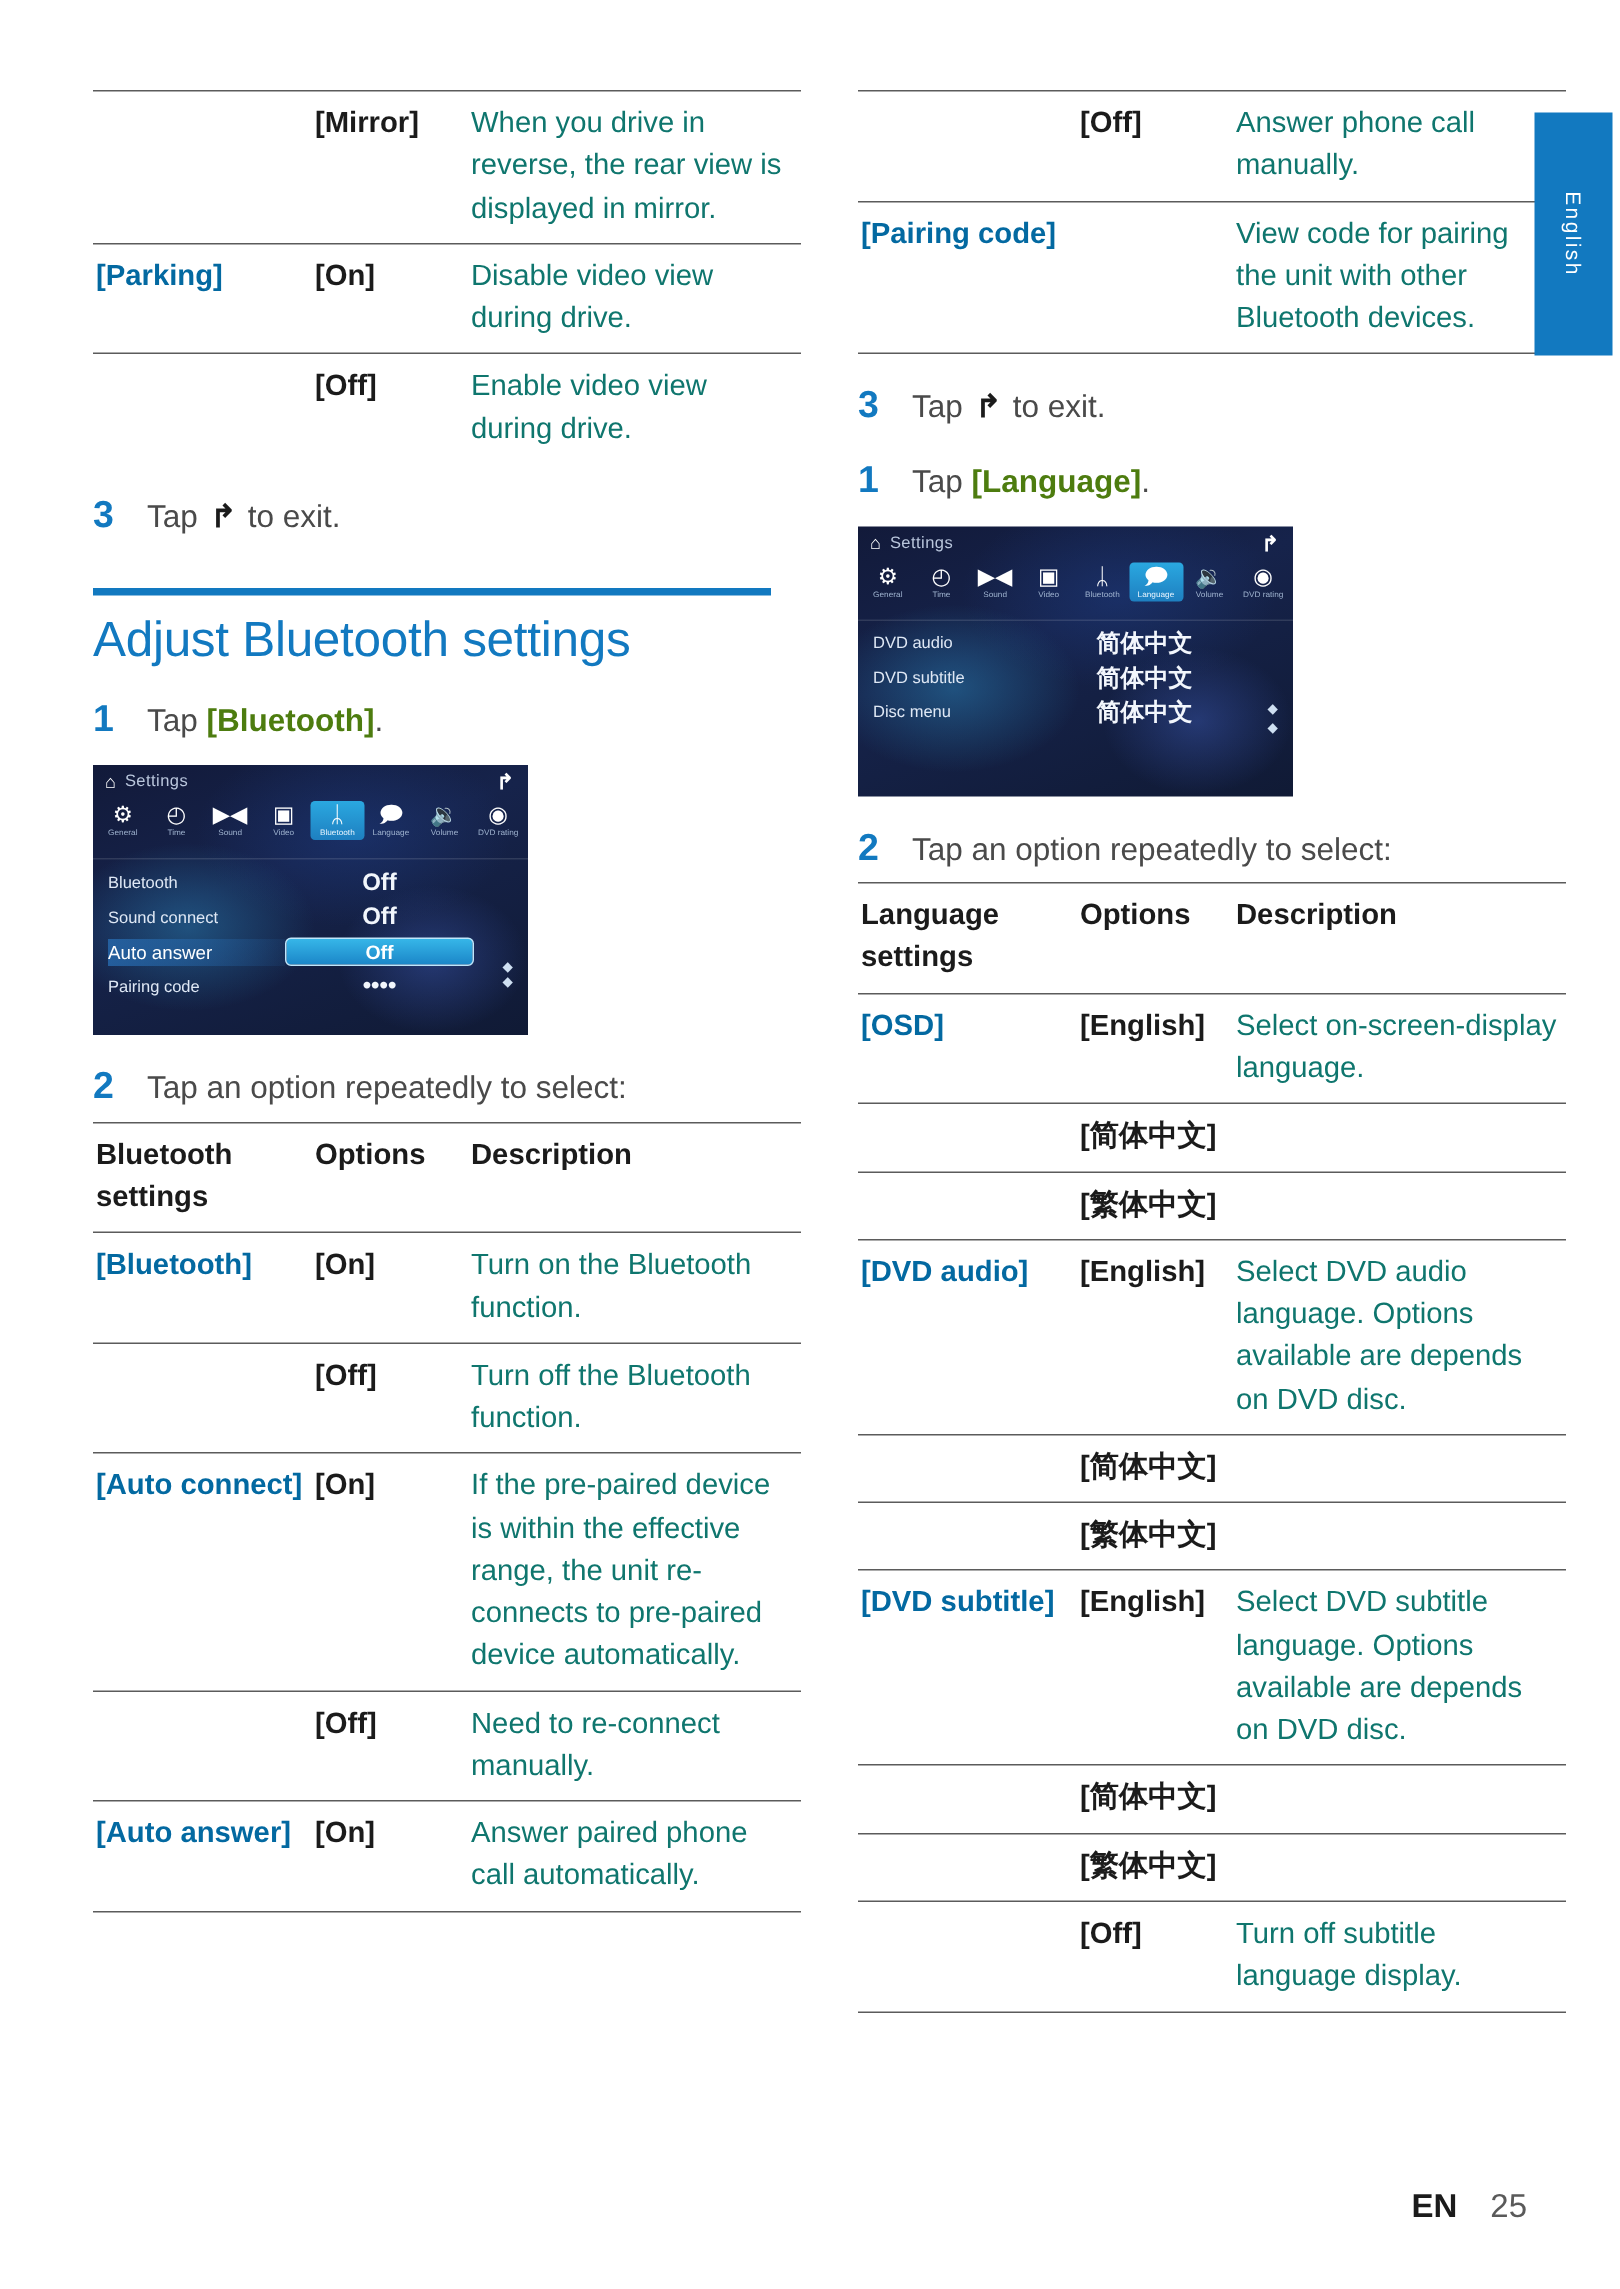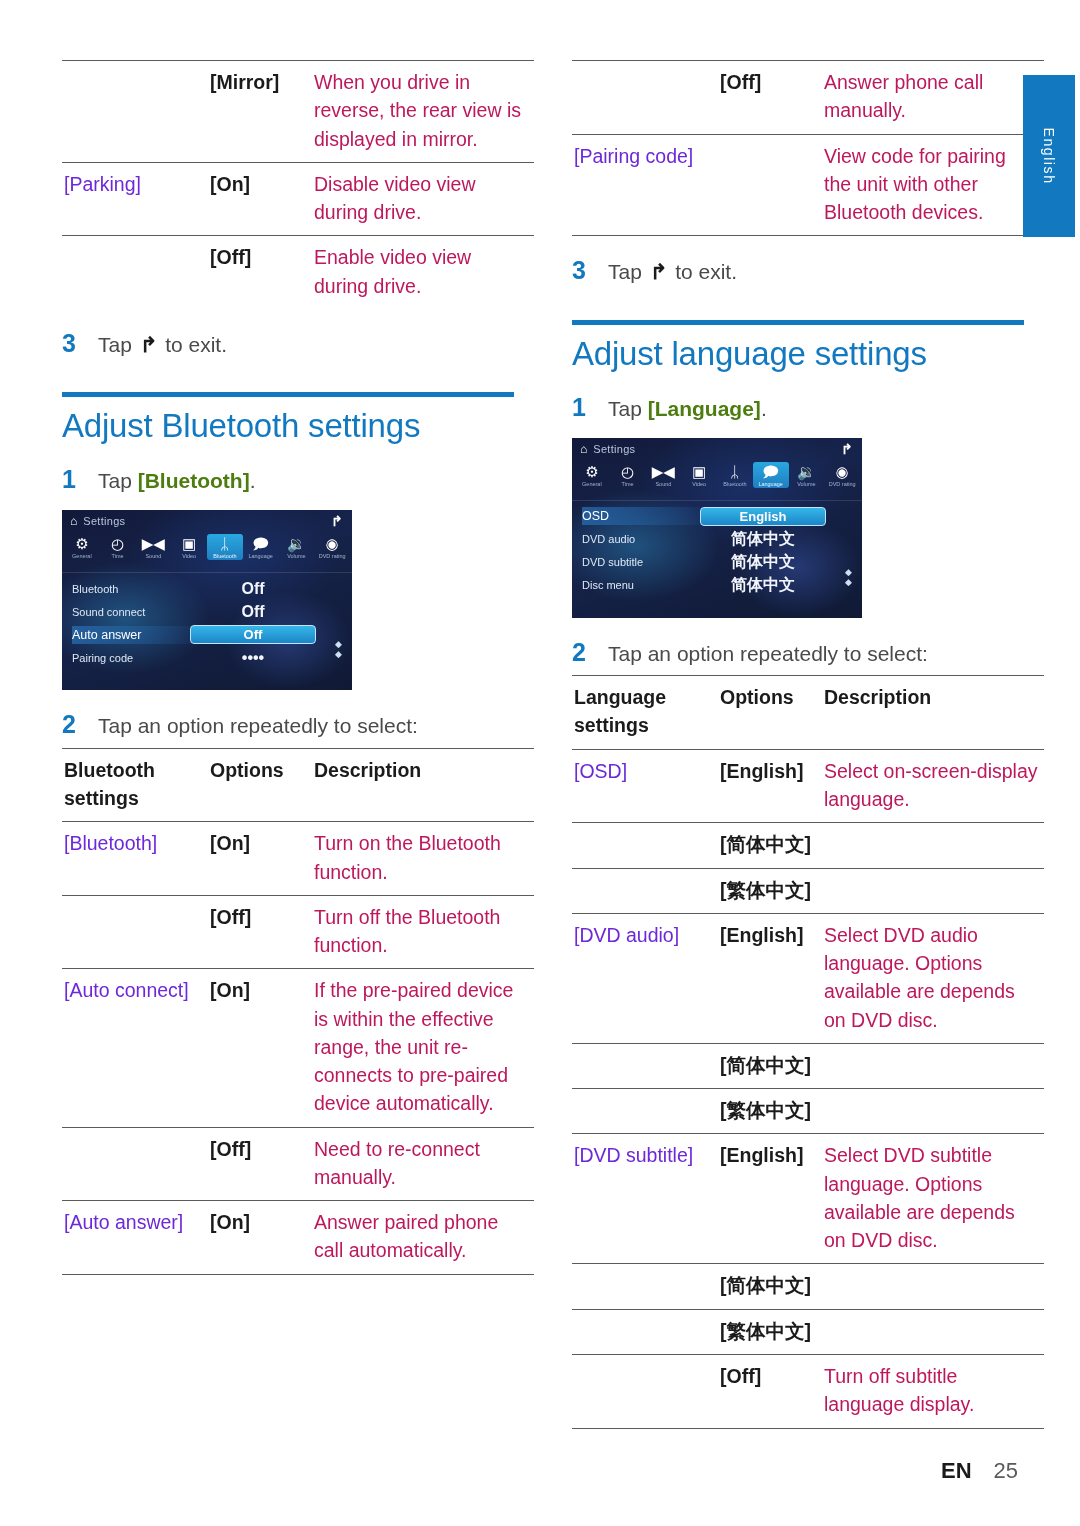--- a/index.html
+++ b/index.html
@@ -60,23 +60,23 @@
     font-size: 19.5px;
   }
   table.spec td {
     vertical-align: top;
     padding: 7px 6px 9px 0;
     line-height: 1.45;
     border-top: 1.6px solid #5b5b5b;
   }
   table.spec tr.last-rule td { border-bottom: 1.6px solid #5b5b5b; }
 
-  table.spec td.c1 { width: 140px; font-weight: normal; color: #6d28d9; padding-left: 2px;}
+  table.spec td.c1 { width: 140px; font-weight: bold; color: #0369a1; padding-left: 2px;}
   table.spec td.c2 { width: 98px;  font-weight: bold; color: #1b1b1b; }
-  table.spec td.c3 { width: 214px; color: #be185d; }
+  table.spec td.c3 { width: 214px; color: #0f766e; }
 
   table.spec td.c1.hdr,
   table.spec td.c2.hdr,
   table.spec td.c3.hdr { font-weight: bold; color: #1b1b1b; }
 
   
   table.spec.top-rule tr:first-child td { border-top: 1.6px solid #5b5b5b; }
 
   
   .step {
@@ -425,24 +425,20 @@
       </tbody>
     </table>
 
     <div class="step">
       <span class="num">3</span>
       <span class="txt"><span>Tap</span>
         <span class="back-icon">↰</span>
         <span>to exit.</span></span>
     </div>
 
-    <div class="section-head">
-      <div class="rule"></div>
-      <h2>Adjust language settings</h2>
-    </div>
 
     <div class="step">
       <span class="num">1</span>
       <span class="txt"><span>Tap</span>
         <b>[Language]</b><span>.</span></span>
     </div>
 
     <div class="shot">
       <div class="titlebar">
         <span class="home">⌂</span>
@@ -477,24 +473,20 @@
         <div class="ic">
             <span class="gl">🔉</span>
             <span class="lb">Volume</span>
           </div>
         <div class="ic">
             <span class="gl">◉</span>
             <span class="lb">DVD rating</span>
           </div>
       </div>
       <div class="rows">
-        <div class="row hl">
-          <span class="lbl">OSD</span>
-          <span class="val">English</span>
-        </div>
         <div class="row">
           <span class="lbl">DVD audio</span>
           <span class="val">简体中文</span>
         </div>
         <div class="row">
           <span class="lbl">DVD subtitle</span>
           <span class="val">简体中文</span>
         </div>
         <div class="row">
           <span class="lbl">Disc menu</span>

